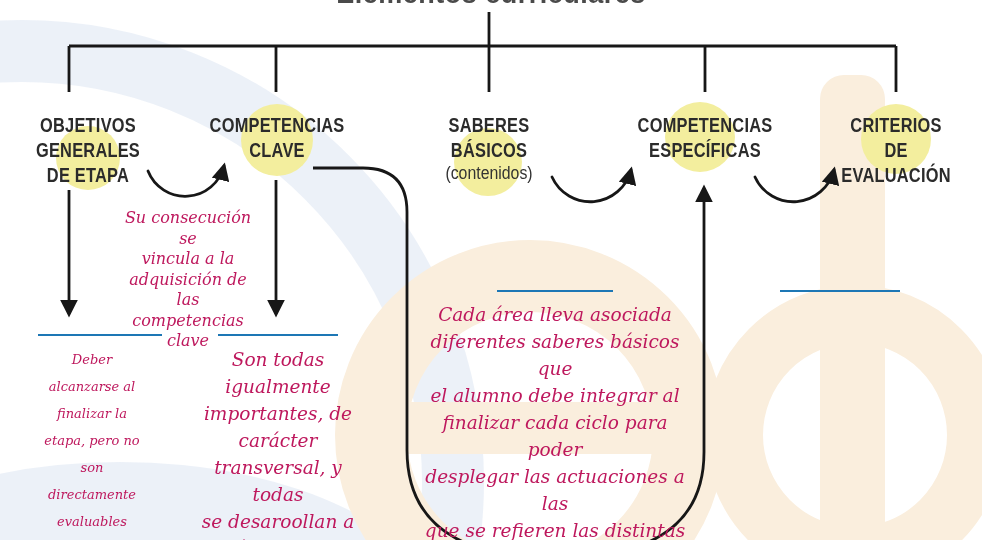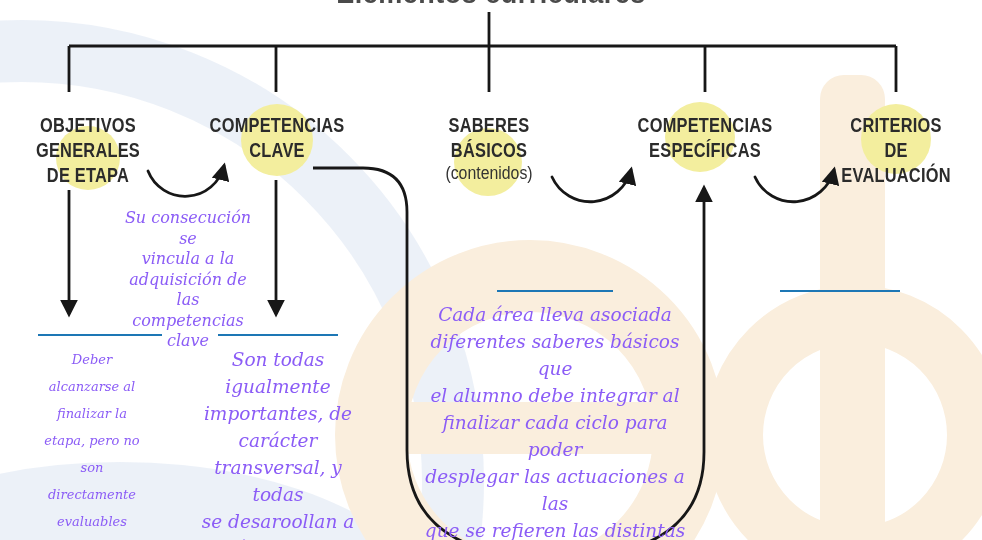--- a/index.html
+++ b/index.html
@@ -38,21 +38,21 @@
   .hdr{
     transform:translateX(-50%) scaleX(.78);transform-origin:center top;
     font-size:21px;font-weight:600;color:#2b2b2b;line-height:25px;
     letter-spacing:.3px;white-space:pre-line;
   }
   .subhdr{
     transform:translateX(-50%) scaleX(.88);transform-origin:center top;
     font-size:18px;font-weight:400;color:#333;white-space:nowrap;
   }
   .script{
-    font-family:"DejaVu Serif",serif;font-style:italic;color:#8b5cf6;
+    font-family:"DejaVu Serif",serif;font-style:italic;color:#be185d;
   }
   .note{left:117px;top:208px;width:142px;font-size:16px;line-height:20.5px;}
   .body1{left:12px;top:346px;width:160px;font-size:13px;line-height:27px;}
   .body2{left:192px;top:346px;width:172px;font-size:18.5px;line-height:27px;}
   .body3{left:420px;top:301px;width:270px;font-size:18.5px;line-height:27px;}
   .body4{left:712px;top:301px;width:266px;font-size:18.5px;line-height:27px;}
   .rule{position:absolute;z-index:2;height:2px;background:#1d77b5;}
   .rule1{left:38px;top:334px;width:124px;}
   .rule2{left:218px;top:334px;width:120px;}
   .rule3{left:497px;top:290px;width:116px;}

